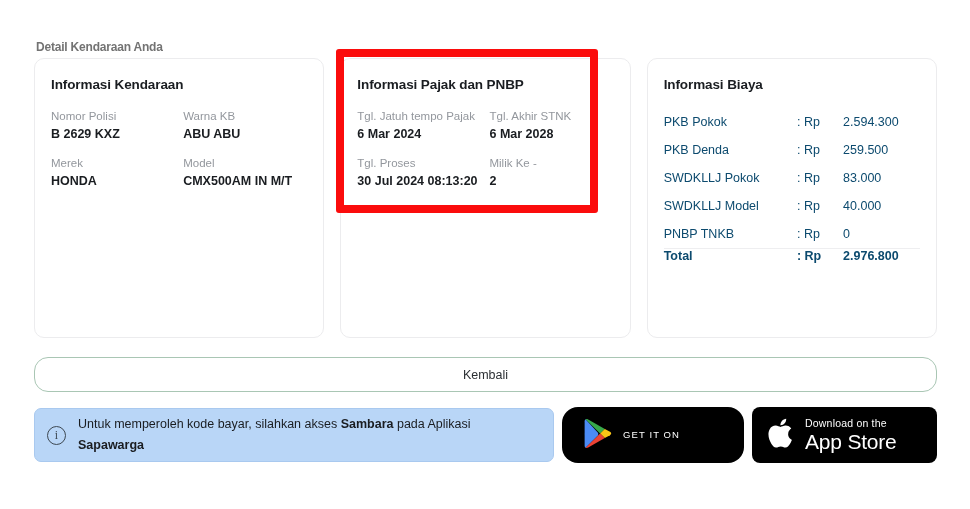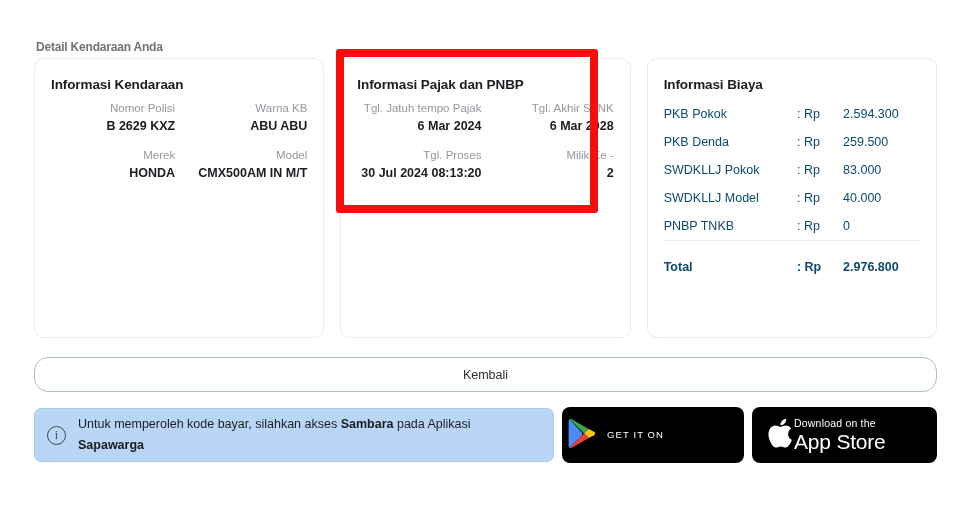--- a/index.html
+++ b/index.html
@@ -48,31 +48,30 @@
     border: 1px solid #ececee;
     border-radius: 10px;
     padding: 18px 16px 16px 16px;
     position: relative;
   }
 
   .card-title {
     font-size: 13.5px;
     font-weight: bold;
     color: #1a1d21;
-    margin-bottom: 8px;
+    margin-bottom: 16px;
     letter-spacing: -0.1px;
   }
 
   
   .field-grid {
     display: grid;
     grid-template-columns: 1fr 1fr;
     row-gap: 12px;
     column-gap: 8px;
-    text-align: right;
   }
 
   .field-label {
     font-size: 11.5px;
     color: #93979d;
     line-height: 1.45;
     white-space: nowrap;
   }
 
   .field-value {
@@ -112,21 +111,21 @@
     white-space: nowrap;
   }
 
   .cost-name  { text-align: left; width: 52%; }
   .cost-rp    { text-align: left; width: 18%; padding-left: 2px; }
   .cost-value { width: 30%; }
 
   .cost-table tr.total-row td {
     font-weight: bold;
     border-top: 1px solid #eeeef0;
-    padding-top: 19px;
+    padding-top: 0;
   }
 
   
   .kembali-btn {
     position: absolute;
     left: 34px;
     top: 357px;
     width: 903px;
     height: 35px;
     background: #ffffff;
@@ -180,38 +179,39 @@
   .info-text b { font-weight: bold; }
 
   
   .badge-google {
     position: absolute;
     left: 562px;
     top: 407px;
     width: 182px;
     height: 56px;
     background: #000000;
-    border-radius: 8px;
-    display: flex;
-    align-items: center;
-    padding-left: 6px;
+    border-radius: 16px;
+    display: flex;
+    align-items: center;
+    padding-left: 22px;
     gap: 11px;
   }
 
   .badge-apple {
     position: absolute;
     left: 752px;
     top: 407px;
     width: 185px;
     height: 56px;
     background: #000000;
     border-radius: 8px;
     display: flex;
     align-items: center;
     padding-left: 16px;
+    gap: 11px;
   }
 
   .badge-text-wrap {
     display: flex;
     flex-direction: column;
     justify-content: center;
     color: #ffffff;
   }
 
   .badge-small {

